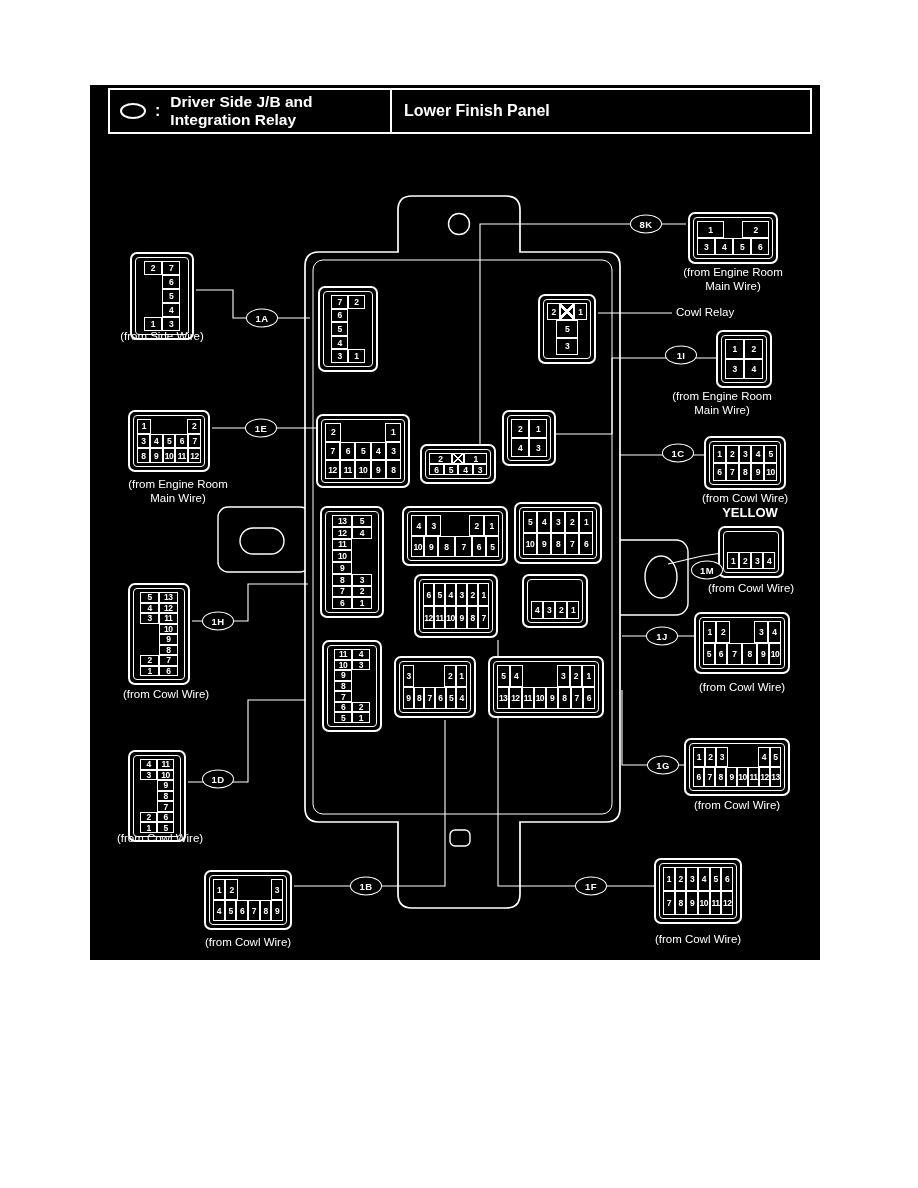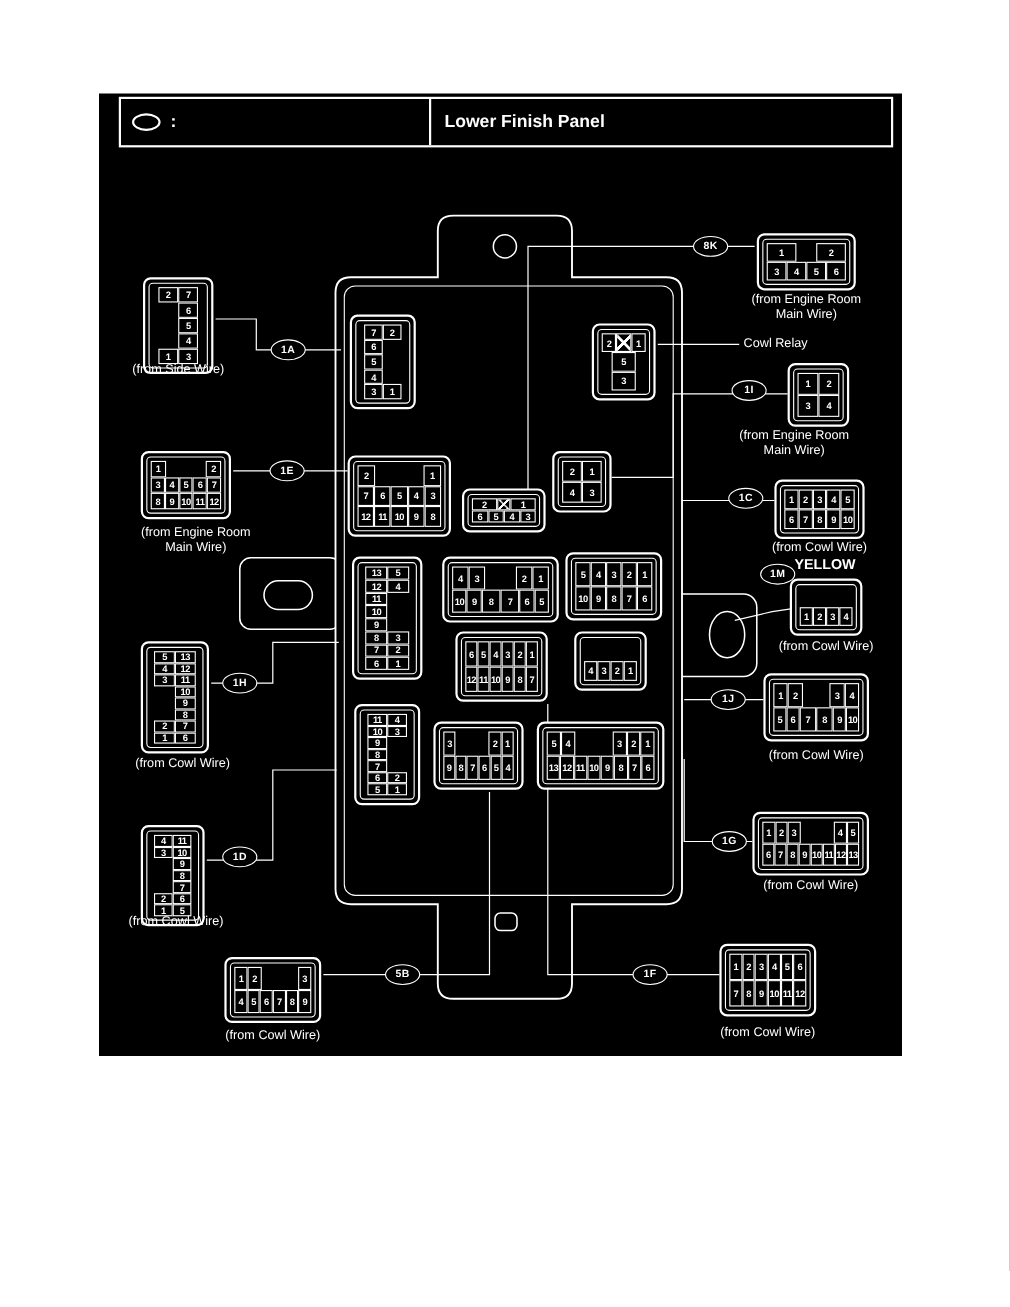--- a/index.html
+++ b/index.html
@@ -108,20 +108,24 @@
       <polyline points="668,564 702,556 722,553"></polyline>
       <polyline points="622,636 694,636"></polyline>
       <polyline points="622,690 622,765 684,765"></polyline>
     </g>
   </svg>
 
   <div class="header">
     <div class="header-left">
       <span class="oval-glyph"></span>
       <span class="colon">:</span>
+      <div class="header-title">
+        <div>Driver Side J/B and</div>
+        <div>Integration Relay</div>
+      </div>
     </div>
     <div class="header-right">
       <span>Lower Finish Panel</span>
     </div>
   </div>
 
   <div class="annotation" id="power-relay-label">Cowl Relay</div>
   <div class="annotation" id="yellow-label">YELLOW</div>
 
   <div id="overlay">
@@ -724,22 +728,22 @@
               <div class="pcell" style="flex: 1 1 0%;">7</div>
               <div class="pcell" style="flex: 1 1 0%;">6</div>
             </div>
           </div>
         </div>
       </div>
       <div class="oval" style="left: 262px; top: 318px;">1A</div>
       <div class="oval" style="left: 261px; top: 428px;">1E</div>
       <div class="oval" style="left: 218px; top: 621px;">1H</div>
       <div class="oval" style="left: 218px; top: 779px;">1D</div>
-      <div class="oval" style="left: 366px; top: 886px;">5B</div>
+      <div class="oval" style="left: 366px; top: 886px;">1B</div>
       <div class="oval" style="left: 646px; top: 224px;">8K</div>
       <div class="oval" style="left: 681px; top: 355px;">1I</div>
       <div class="oval" style="left: 678px; top: 453px;">1C</div>
-      <div class="oval" style="left: 707px; top: 522px;">1M</div>
+      <div class="oval" style="left: 707px; top: 570px;">1M</div>
       <div class="oval" style="left: 662px; top: 636px;">1J</div>
       <div class="oval" style="left: 663px; top: 765px;">1G</div>
       <div class="oval" style="left: 591px; top: 886px;">1F</div>
     </div>
 </div>
 
 </body></html>

